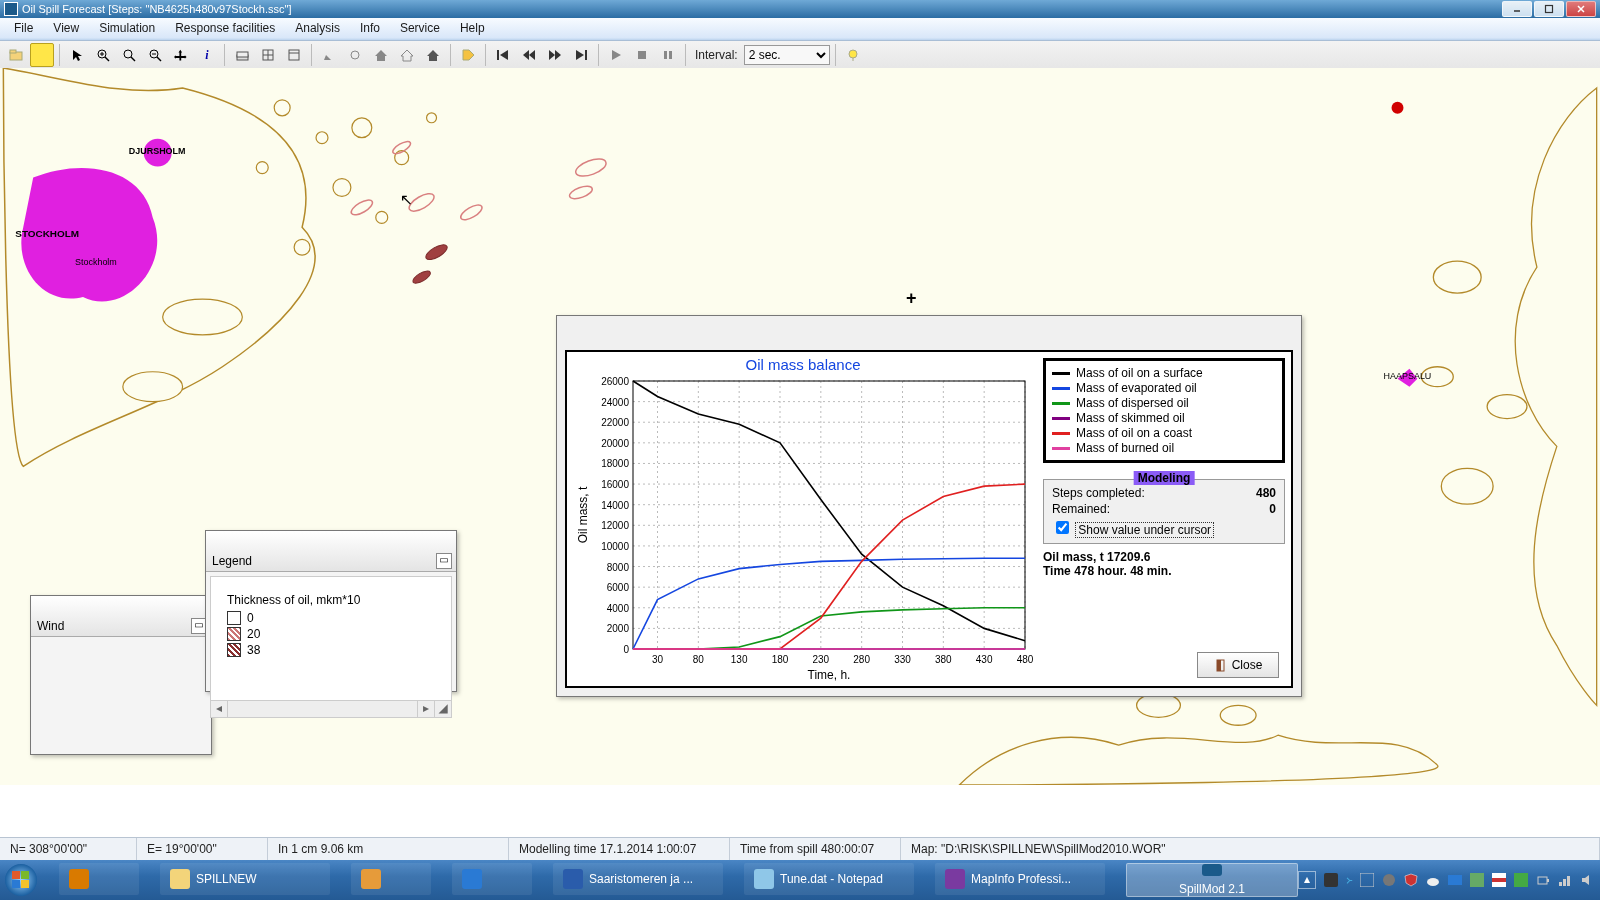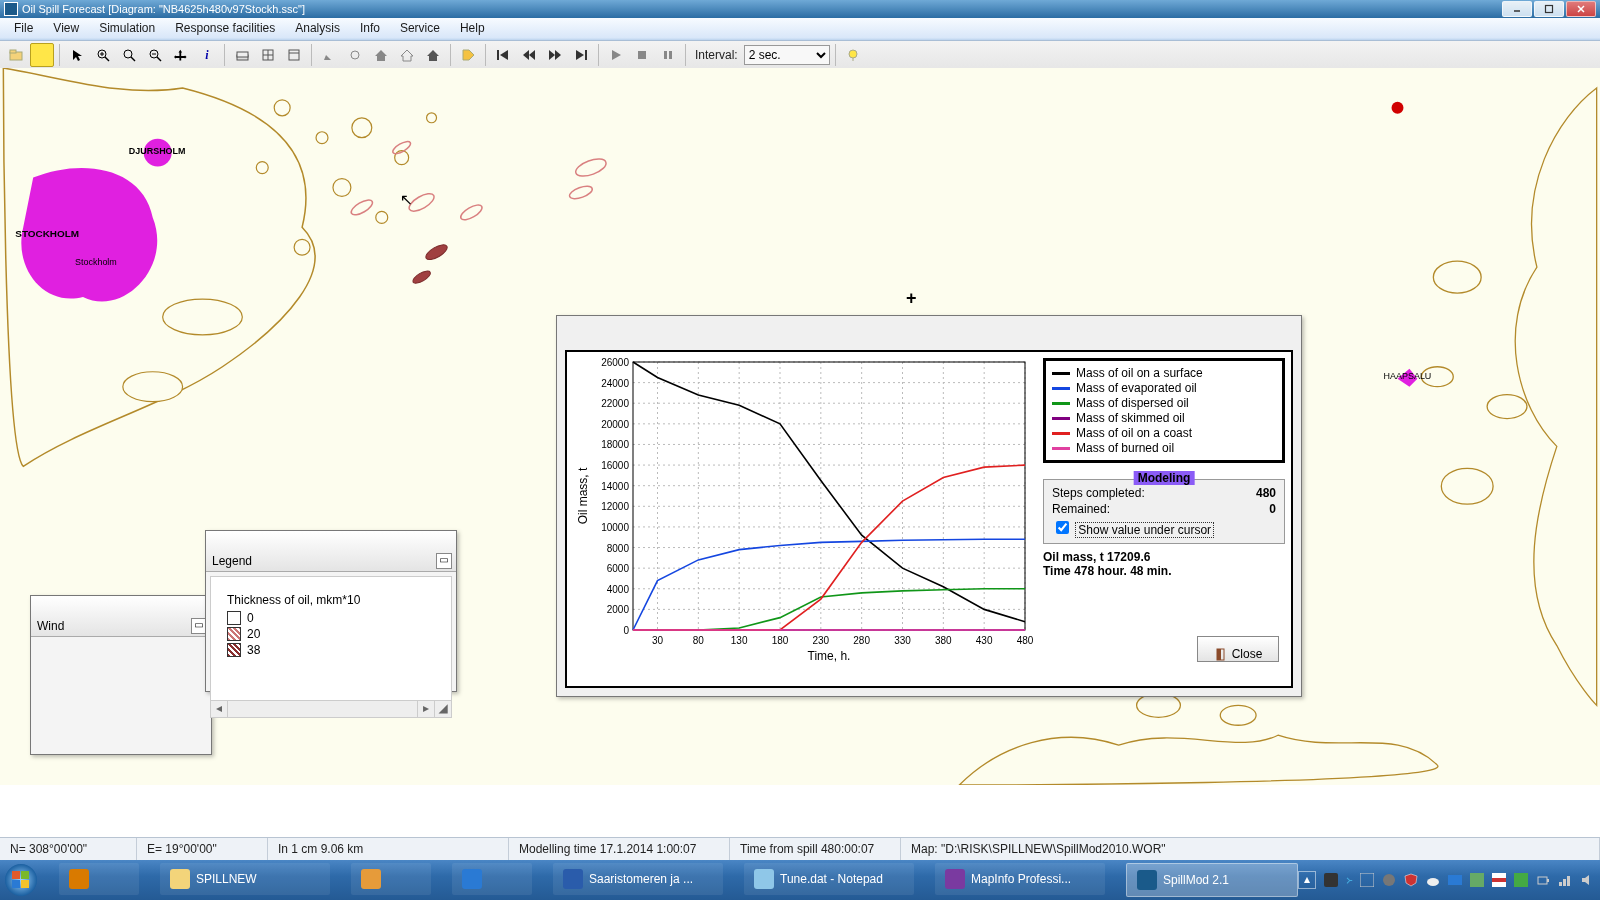--- a/index.html
+++ b/index.html
@@ -45,21 +45,21 @@
 .side-area{position:absolute;left:476px;right:6px;top:6px;bottom:6px;}
 .legend-box{border:3px solid #000;padding:4px 6px;background:#fff;margin-bottom:16px;}
 .legend-box .row{display:flex;align-items:center;gap:6px;font-size:12px;margin:1px 0;}
 .legend-box .sw{width:18px;height:3px;}
 .fieldset{border:1px solid #999;padding:4px 8px 6px 8px;margin-bottom:6px;font-size:12px;position:relative;background:#f0f0f0;}
 .fieldset .fs-title{position:absolute;top:-9px;left:8px;background:#8b5cf6;padding:0 4px;font-weight:bold;}
 .fieldset .line{display:flex;justify-content:space-between;margin:2px 0;}
 .fieldset .bold{font-weight:bold;}
 .radio-row label{margin-right:12px;font-size:12px;}
 .status-line{font-size:12px;font-weight:bold;}
-.close-btn{position:absolute;right:6px;bottom:18px;width:80px;height:24px;border:1px solid #888;background:linear-gradient(#fff,#e4e4e4);display:flex;align-items:flex-end;justify-content:center;gap:4px;font-size:12px;}
+.close-btn{position:absolute;right:6px;bottom:2px;width:80px;height:24px;border:1px solid #888;background:linear-gradient(#fff,#e4e4e4);display:flex;align-items:center;justify-content:center;gap:4px;font-size:12px;}
 
 .statusbar{position:absolute;left:0;right:0;height:22px;background:#eef2f7;border-top:1px solid #b8c4d2;display:flex;align-items:center;font-size:12px;color:#222;}
 .statusbar .cell{padding:0 10px;border-right:1px solid #c4cdd8;height:100%;display:flex;align-items:center;}
 #statusbar1{bottom:93px;}
 
 .taskbar{position:absolute;left:0;right:0;bottom:0;height:40px;background:linear-gradient(#4a86c5,#2e6aa9 40%,#245a94);display:flex;align-items:center;padding:0 4px;color:#fff;font-size:12px;}
 .start-orb{width:50px;height:38px;display:flex;align-items:center;justify-content:center;}
 .start-orb svg{width:34px;height:34px;}
 .task-item{height:32px;min-width:60px;padding:0 10px;display:flex;align-items:center;gap:6px;border-radius:2px;margin-left:21px;background:rgba(255,255,255,.08);}
 .task-item.active{background:rgba(255,255,255,.28);border:1px solid rgba(255,255,255,.4);}
@@ -68,21 +68,21 @@
 .tray svg,.tray .tic{width:14px;height:14px;}
 .clock{text-align:right;font-size:11px;line-height:12px;padding:0 6px;}
 
 .cursor{position:absolute;font-size:18px;color:#000;font-weight:bold;}
 </style>
 </head>
 <body>
 
 <div class="titlebar">
   <div class="app-icon"></div>
-  <span>Oil Spill Forecast [Diagram: "NB4625h480v97Stockh.ssc"]</span>
+  <span>Oil Spill Forecast [Steps: "NB4625h480v97Stockh.ssc"]</span>
   <div class="spacer"></div>
   <div class="winbtn">
       <svg viewBox="0 0 10 10">
         <line x1="2" y1="7" x2="8" y2="7" stroke="#333" stroke-width="1.5"></line>
       </svg>
     </div>
   <div class="winbtn">
       <svg viewBox="0 0 10 10">
         <rect x="1.5" y="1.5" width="7" height="7" fill="none" stroke="#333" stroke-width="1.2"></rect>
       </svg>
@@ -355,20 +355,21 @@
       <div style="flex:1"></div>
       <div style="width:16px;text-align:center;border-left:1px solid #ccc;color:#666;">▸</div>
       <div style="width:16px;text-align:center;border-left:1px solid #ccc;color:#666;">◢</div>
     </div>
   </div>
 </div>
 
 <div id="diagram" class="panel">
   <div class="d-body">
     <div class="chart-area">
+      <div class="chart-title">Oil mass balance</div>
       <svg id="chart-svg" width="460" height="310">
           <line x1="60" y1="274" x2="452" y2="274" stroke="#bbb" stroke-dasharray="2 3"></line>
           <text x="56" y="278" text-anchor="end" font-size="10">0</text>
           <line x1="60" y1="253.3846153846154" x2="452" y2="253.3846153846154" stroke="#bbb" stroke-dasharray="2 3"></line>
           <text x="56" y="257.38461538461536" text-anchor="end" font-size="10">2000</text>
           <line x1="60" y1="232.76923076923077" x2="452" y2="232.76923076923077" stroke="#bbb" stroke-dasharray="2 3"></line>
           <text x="56" y="236.76923076923077" text-anchor="end" font-size="10">4000</text>
           <line x1="60" y1="212.15384615384616" x2="452" y2="212.15384615384616" stroke="#bbb" stroke-dasharray="2 3"></line>
           <text x="56" y="216.15384615384616" text-anchor="end" font-size="10">6000</text>
           <line x1="60" y1="191.53846153846155" x2="452" y2="191.53846153846155" stroke="#bbb" stroke-dasharray="2 3"></line>
@@ -520,21 +521,21 @@
         <span>Saaristomeren ja ...</span>
       </div>
       <div class="task-item" style="min-width: 150px;">
         <div class="task-icon" style="background: rgb(143, 199, 232);"></div>
         <span>Tune.dat - Notepad</span>
       </div>
       <div class="task-item" style="min-width: 150px;">
         <div class="task-icon" style="background: rgb(122, 58, 160);"></div>
         <span>MapInfo Professi...</span>
       </div>
-      <div class="task-item active" style="min-width: 150px;">
+      <div class="task-item active" style="min-width: 150px; flex-direction: column;">
         <div class="task-icon" style="background: rgb(26, 90, 138);"></div>
         <span>SpillMod 2.1</span>
       </div>
     </div>
   <div class="tray">
     <div class="tic" style="border:1px solid rgba(255,255,255,.5);width:16px;height:16px;text-align:center;line-height:14px;">▴</div>
     <svg class="tic">
         <rect width="14" height="14" fill="#333" rx="2"></rect>
       </svg>
     <span style="color:#4ad;">᚛</span>

